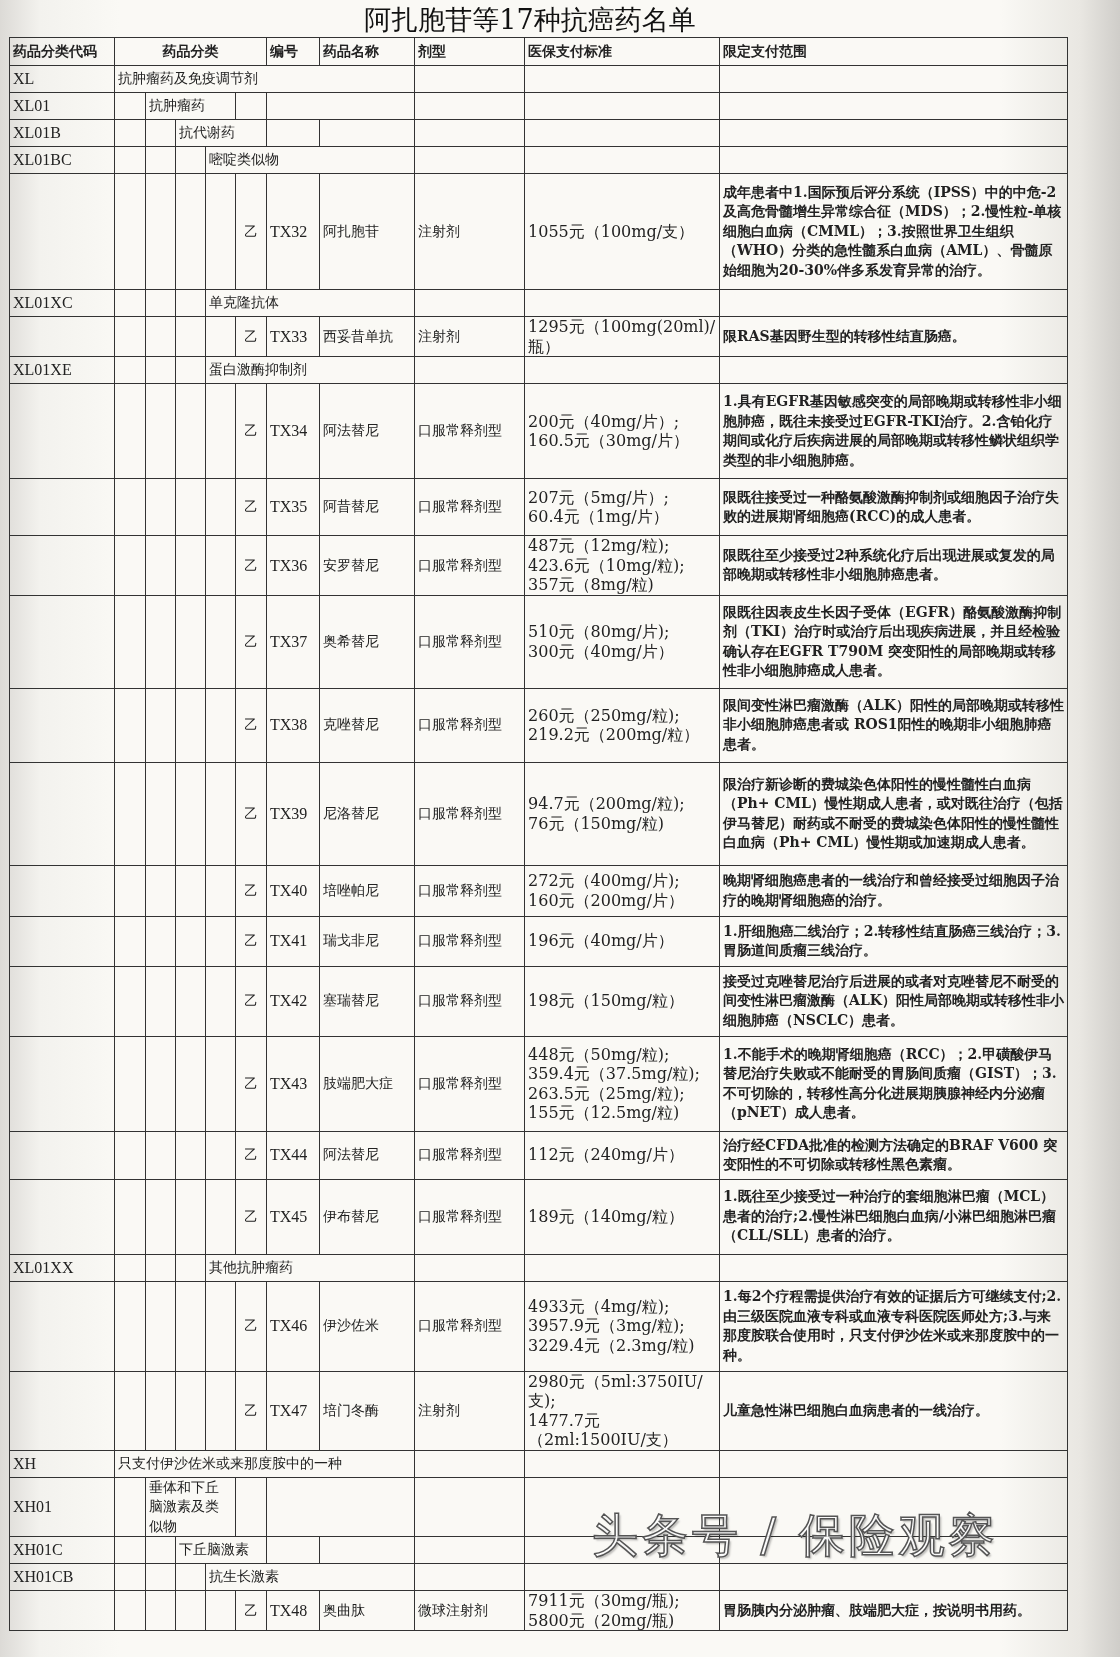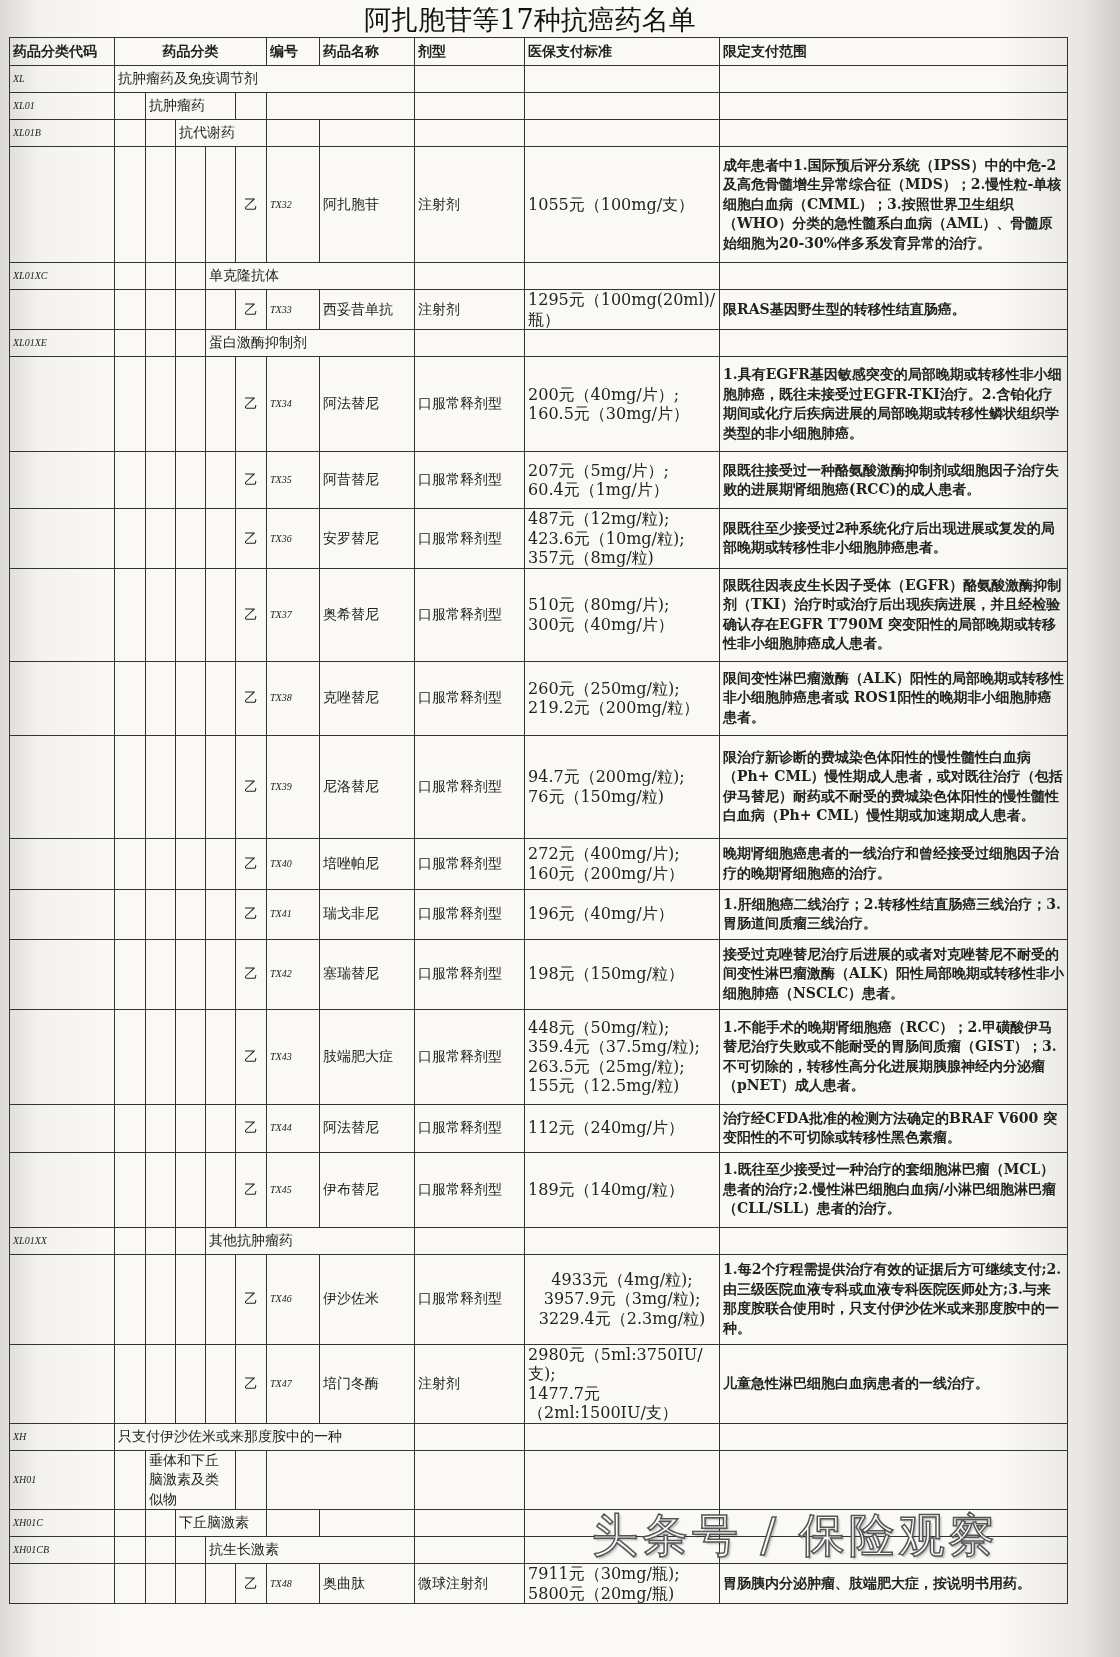--- a/index.html
+++ b/index.html
@@ -20,21 +20,21 @@
     border-collapse:collapse; table-layout:fixed;
     font-size:14px;
   }
   table.list td, table.list th {
     border:1px solid #333; padding:0 3px; vertical-align:middle;
     overflow:hidden; line-height:19.5px;
   }
   table.list th { font-weight:bold; text-align:left; height:27px; font-size:14px; }
   table.list th.center { text-align:center; }
   .cat td { height:26px; }
-  .code { font-family:"Liberation Serif", serif; font-size:10px;font-style:italic; }
+  .code { font-family:"Liberation Serif", serif; font-size:16px; }
   .tiny { font-size:13.5px; line-height:19.5px; }
   .range { font-size:14px; line-height:19.5px;font-weight:bold; }
   .price { font-size:16px; line-height:19.5px; }
   .watermark {
     position:absolute; left:592px; top:1505px;
     font-size:46px; font-family:"DejaVu Sans", sans-serif;
     color:rgba(255,255,255,0.85);
     -webkit-text-stroke:1.5px #555;
     letter-spacing:4px; pointer-events:none;
     text-shadow:2px 2px 2px rgba(0,0,0,0.25);
@@ -92,20 +92,30 @@
         <td class="code">XL01B</td>
         <td></td>
         <td></td>
         <td colspan="3">抗代谢药</td>
         <td></td>
         <td></td>
         <td></td>
         <td></td>
         <td></td>
       </tr>
+      <tr class="cat">
+        <td class="code">XL01BC</td>
+        <td></td>
+        <td></td>
+        <td></td>
+        <td colspan="4">嘧啶类似物</td>
+        <td></td>
+        <td></td>
+        <td></td>
+      </tr>
       <tr class="drug" style="height: 116px;">
         <td class="code"></td>
         <td></td>
         <td></td>
         <td></td>
         <td></td>
         <td class="tiny" style="text-align:center;">乙</td>
         <td class="code">TX32</td>
         <td>阿扎胞苷</td>
         <td>注射剂</td>
@@ -325,21 +335,21 @@
       <tr class="drug" style="height: 90px;">
         <td class="code"></td>
         <td></td>
         <td></td>
         <td></td>
         <td></td>
         <td class="tiny" style="text-align:center;">乙</td>
         <td class="code">TX46</td>
         <td>伊沙佐米</td>
         <td>口服常释剂型</td>
-        <td class="price" style="white-space:pre-line;text-align:center;">4933元（4mg/粒);
+        <td class="price" style="white-space:pre-line;">4933元（4mg/粒);
 3957.9元（3mg/粒);
 3229.4元（2.3mg/粒)</td>
         <td class="range">1.每2个疗程需提供治疗有效的证据后方可继续支付;2.由三级医院血液专科或血液专科医院医师处方;3.与来那度胺联合使用时，只支付伊沙佐米或来那度胺中的一种。</td>
       </tr>
       <tr class="drug" style="height: 40px;">
         <td class="code"></td>
         <td></td>
         <td></td>
         <td></td>
         <td></td>

